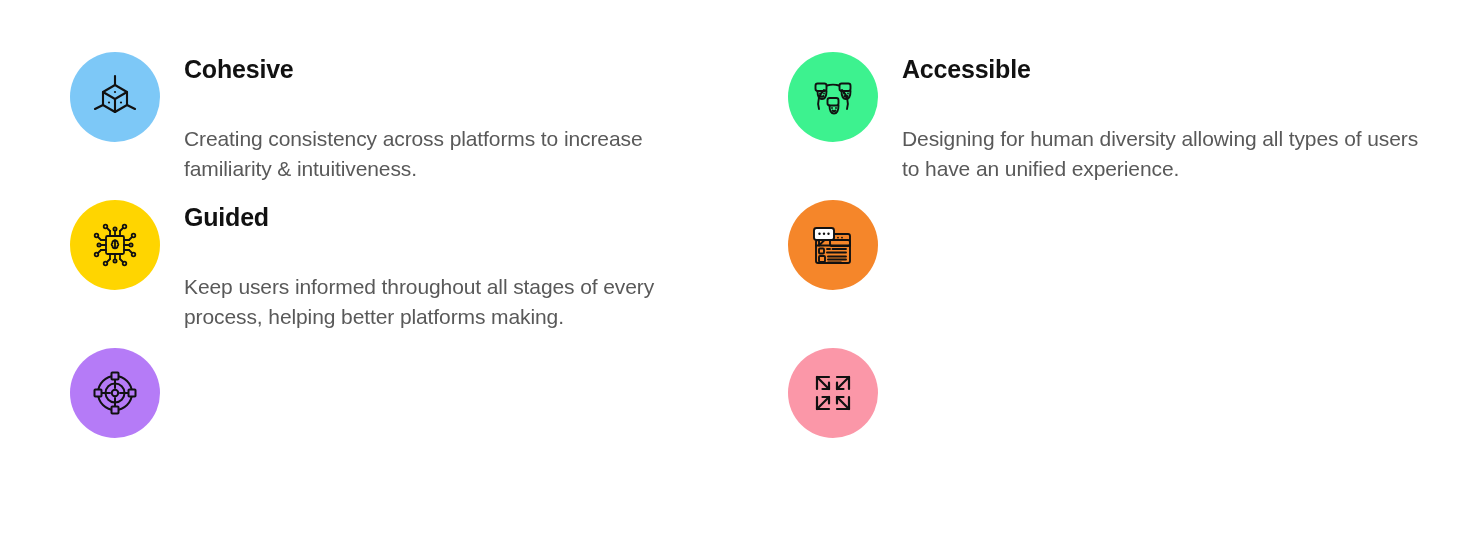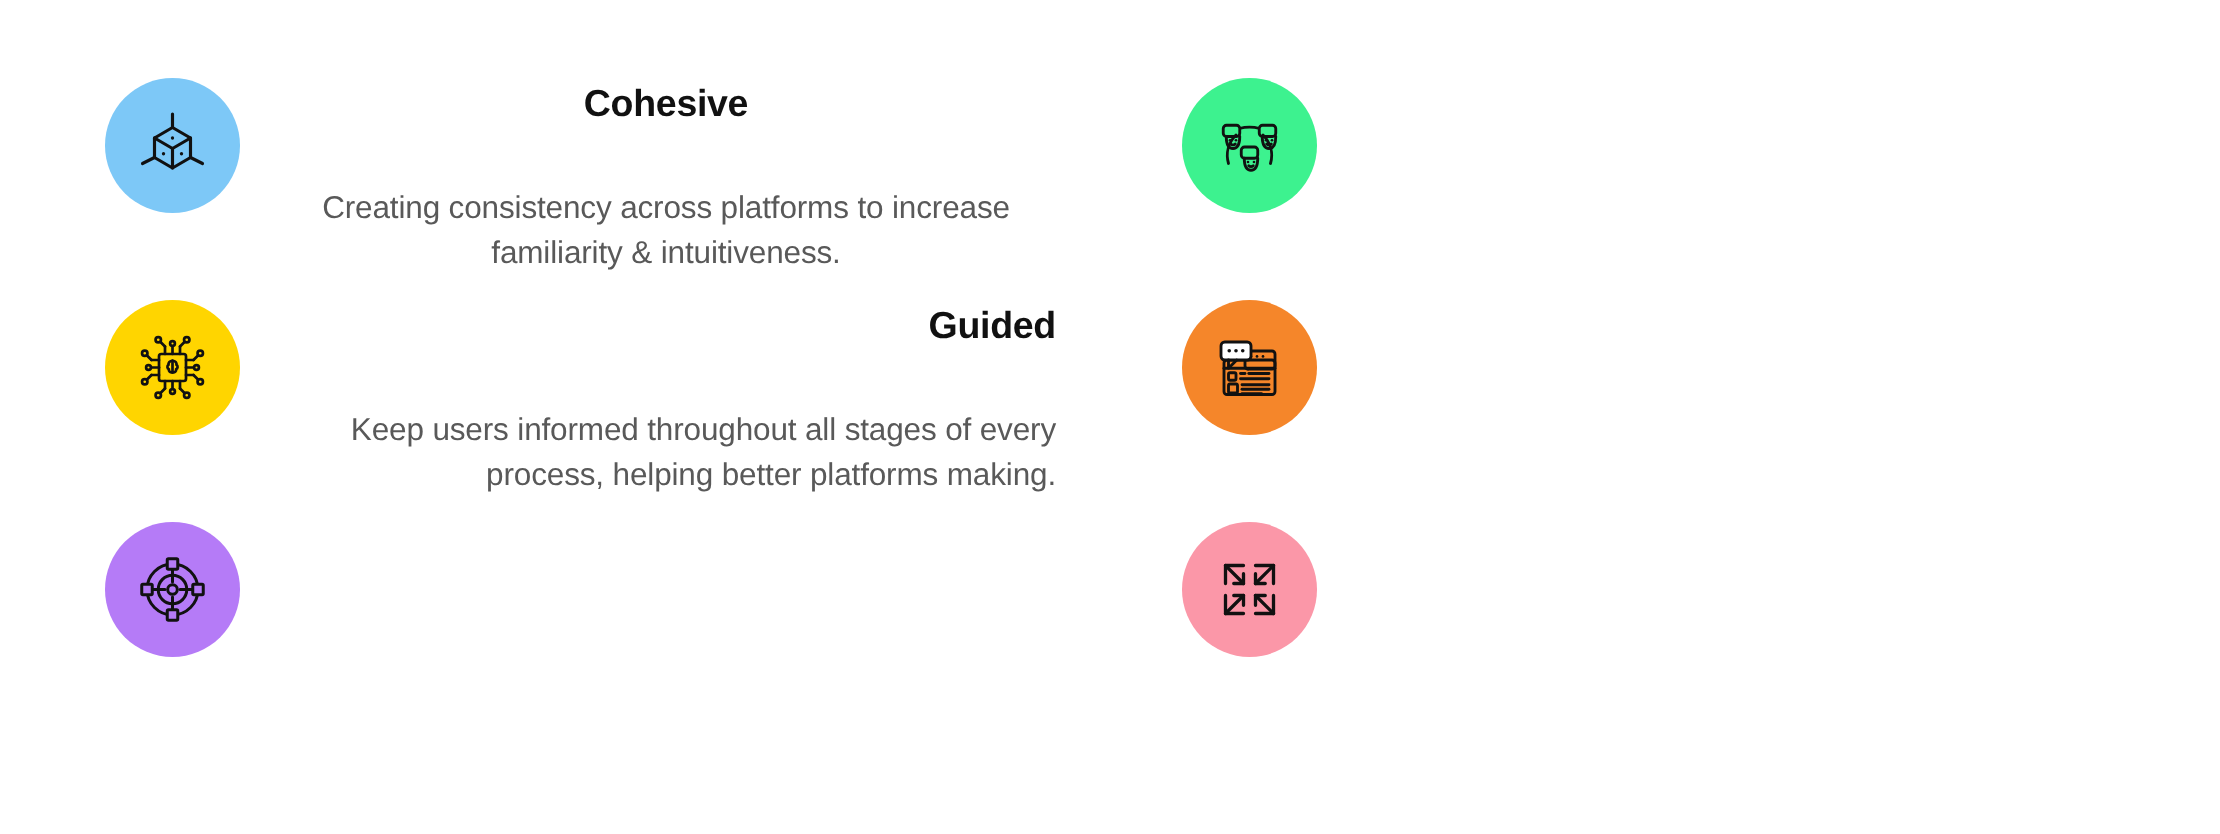--- a/index.html
+++ b/index.html
@@ -62,22 +62,22 @@
   .card-desc {
     font-size: 21px;
     font-weight: normal;
     color: #595959;
     line-height: 1.45;
     letter-spacing: -0.1px;
     margin-top: 40px;
   }
 
   
-  .card-cohesive   { grid-column: 1; grid-row: 1; text-align: center; }
-  .card-guided     { grid-column: 1; grid-row: 2; text-align: right; }
+  .card-cohesive   { grid-column: 1; grid-row: 1; }
+  .card-guided     { grid-column: 1; grid-row: 2; }
   .card-focused    { grid-column: 1; grid-row: 3; }
   .card-accessible { grid-column: 2; grid-row: 1; }
   .card-responsive { grid-column: 2; grid-row: 2; }
   .card-flexible   { grid-column: 2; grid-row: 3; }
 </style>
 </head>
 <body>
 
 <div class="principles-grid">
 
@@ -120,20 +120,24 @@
           <circle cx="36" cy="21.5" r="0.9" fill="#111111" stroke="none"></circle>
           <circle cx="40" cy="21.5" r="0.9" fill="#111111" stroke="none"></circle>
           <path d="M36.5 24 C37.3 24.8 38.7 24.8 39.5 24"></path>
           <rect x="19.5" y="26" width="11" height="7.5" rx="2.2"></rect>
           <path d="M21.5 33.5 C21.5 39 23.5 41.5 26 41.5 C28.5 41.5 30.5 39 30.5 33.5"></path>
           <circle cx="24" cy="36" r="0.9" fill="#111111" stroke="none"></circle>
           <circle cx="28" cy="36" r="0.9" fill="#111111" stroke="none"></circle>
           <path d="M24.5 38.5 C25.3 39.3 26.7 39.3 27.5 38.5"></path>
         </svg>
       </span>
+    </div>
+    <div class="card-text">
+      <div class="card-title">Accessible</div>
+      <div class="card-desc">Designing for human diversity allowing all types of users to have an unified experience.</div>
     </div>
   </div>
 
   <div class="principle-card card-guided">
     <div class="icon-circle" style="background:#FFD500">
       <span>
         <svg viewBox="0 0 50 50" fill="none" stroke="#111111" stroke-width="1.8" stroke-linecap="round" stroke-linejoin="round">
           <rect x="16" y="16" width="18" height="18" rx="1.5"></rect>
           <path d="M25 20.5 C23 20.5 22 22 22.4 23.2 C21.2 23.8 21.4 25.6 22.6 26.1 C22.3 27.4 23.6 28.6 25 28.2"></path>
           <path d="M25 20.5 C27 20.5 28 22 27.6 23.2 C28.8 23.8 28.6 25.6 27.4 26.1 C27.7 27.4 26.4 28.6 25 28.2"></path>

